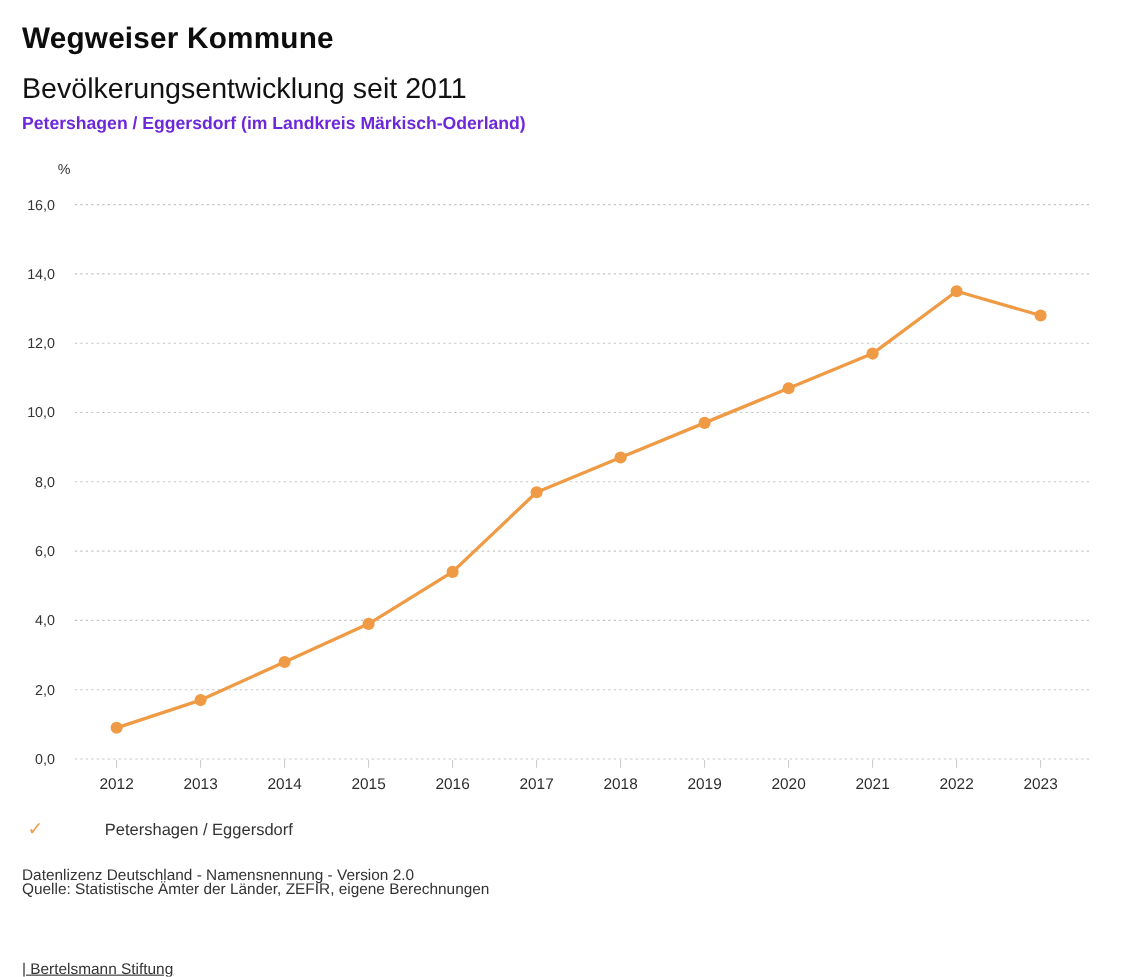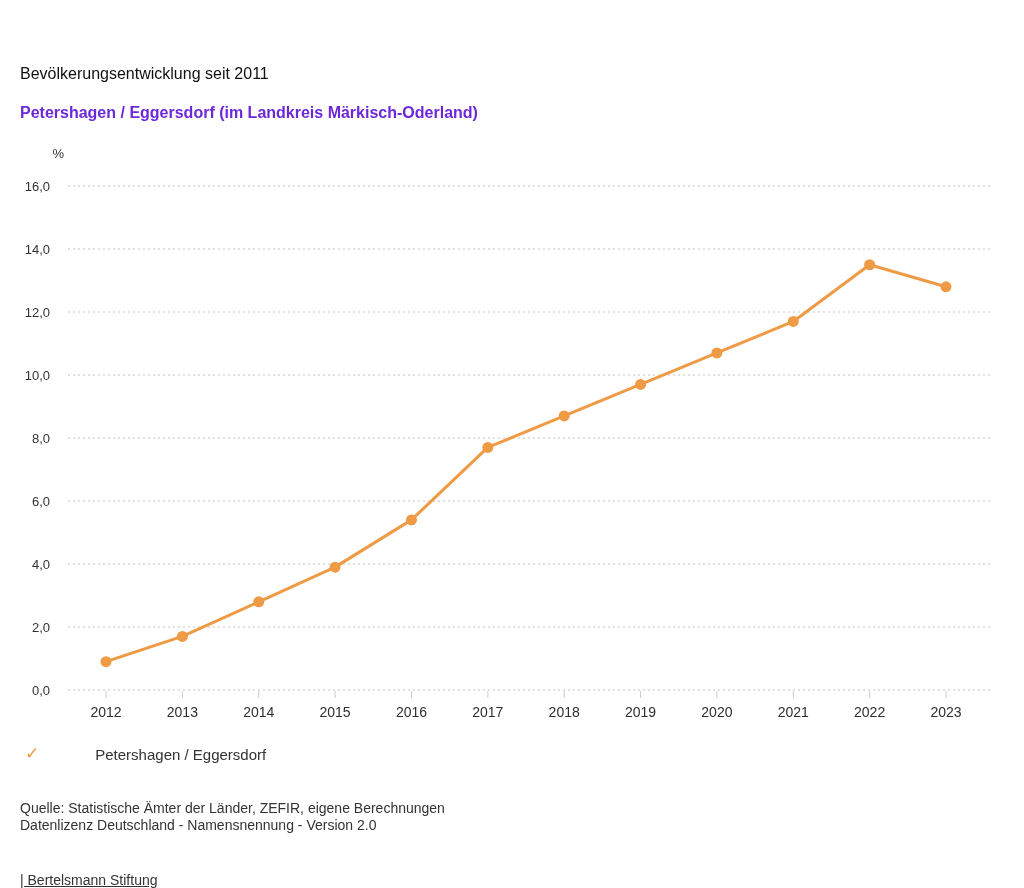--- a/index.html
+++ b/index.html
@@ -21,21 +21,21 @@
     top: 20px;
     font-size: 27px;
     font-weight: 700;
     color: #0d0d0d;
     letter-spacing: 0.2px;
   }
   .page-subtitle {
     position: absolute;
     left: 20px;
     top: 65px;
-    font-size: 16px;
+    font-size: 26px;
     font-weight: 400;
     color: #111111;
   }
   .page-location {
     position: absolute;
     left: 20px;
     top: 104px;
     font-size: 16px;
     font-weight: 700;
     color: #6d28d9;
@@ -66,28 +66,29 @@
     color: #333333;
     margin-left: 36px;
   }
   .footer-line {
     position: absolute;
     left: 20px;
     font-size: 14px;
     color: #333333;
   }
   .footer-source  { top: 800px; }
-  .footer-license { top: 817px; }
+  .footer-license { top: 787px; }
   .footer-brand   { top: 872px; text-decoration: underline; }
 </style>
 </head>
 <body>
 
 <div class="page">
 
+  <div class="page-title">Wegweiser Kommune</div>
   <div class="page-subtitle">Bevölkerungsentwicklung seit 2011</div>
   <div class="page-location">Petershagen / Eggersdorf (im Landkreis Märkisch-Oderland)</div>
 
   <svg class="chart-svg" id="chart" viewBox="0 0 1024 888">
       <text x="64" y="158" text-anchor="end" font-size="13" fill="#333333">%</text>
       <line x1="68" y1="186" x2="990" y2="186" stroke="#c3c3c3" stroke-width="1" stroke-dasharray="2 3"></line>
       <text x="50" y="190.5" text-anchor="end" font-size="13" fill="#333333">16,0</text>
       <line x1="68" y1="249" x2="990" y2="249" stroke="#c3c3c3" stroke-width="1" stroke-dasharray="2 3"></line>
       <text x="50" y="253.5" text-anchor="end" font-size="13" fill="#333333">14,0</text>
       <line x1="68" y1="312" x2="990" y2="312" stroke="#c3c3c3" stroke-width="1" stroke-dasharray="2 3"></line>

